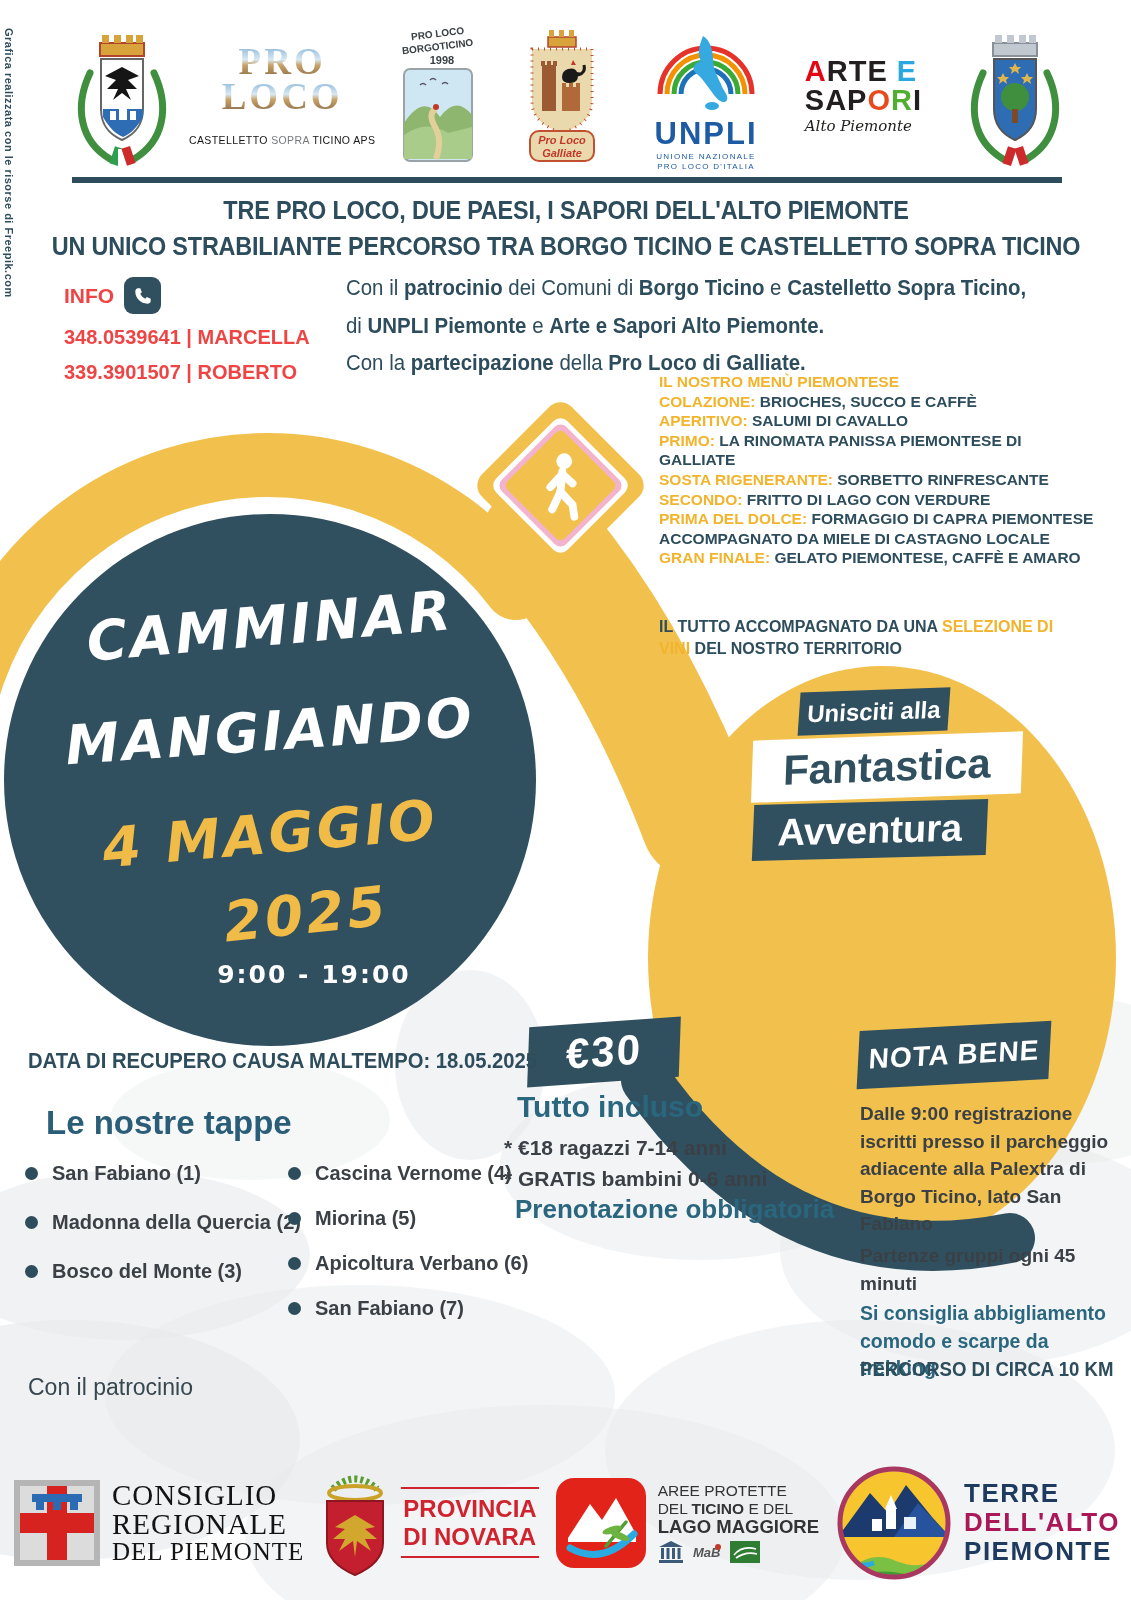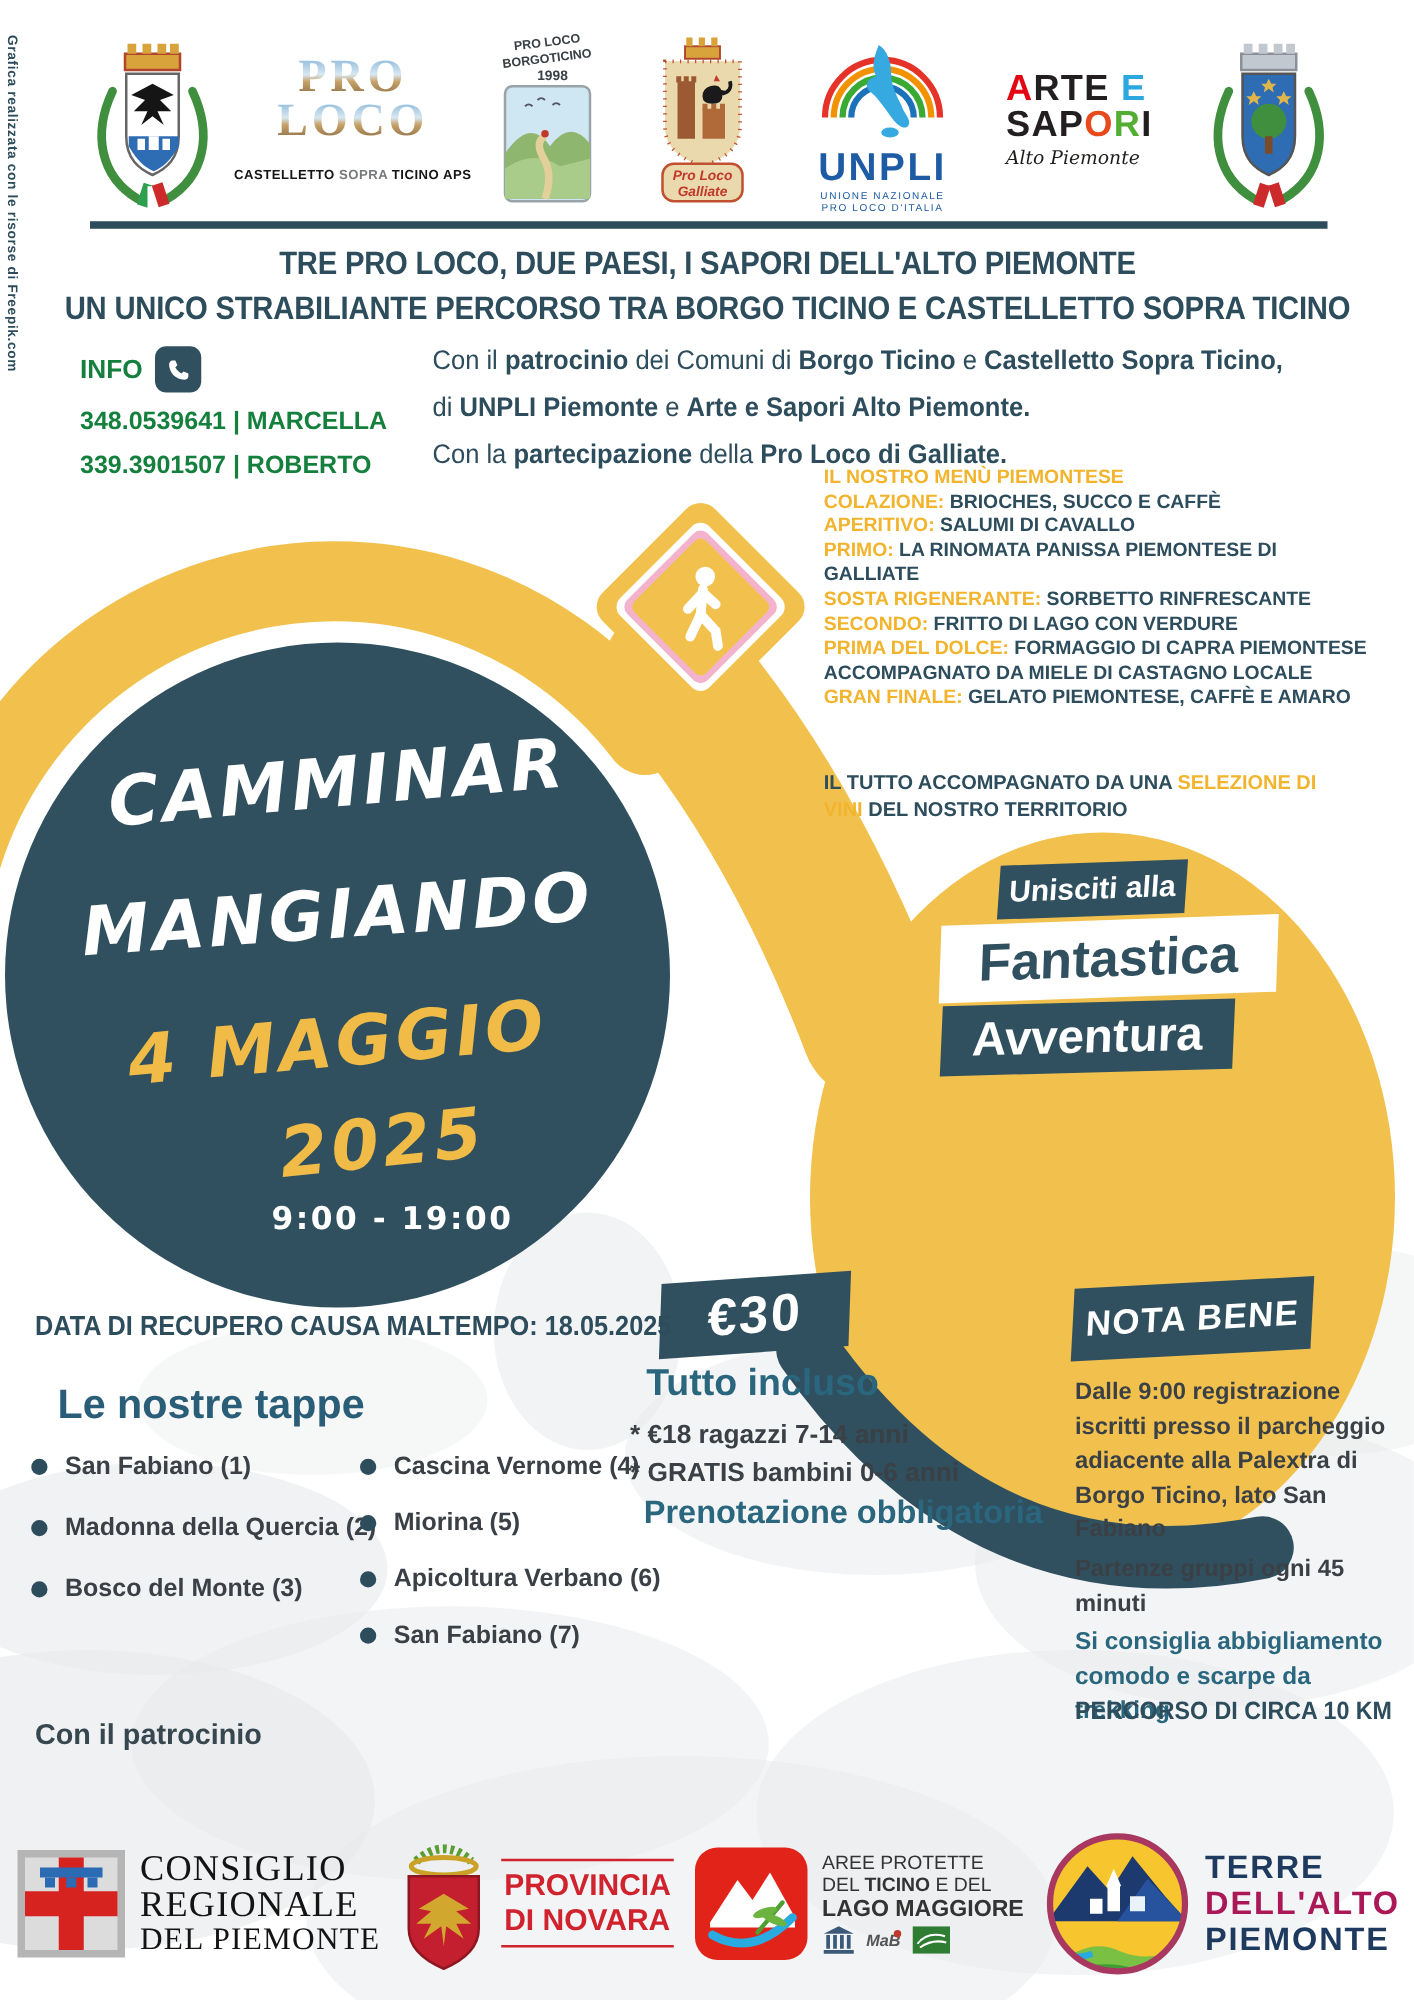--- a/index.html
+++ b/index.html
@@ -14,33 +14,33 @@
           color:#2d4c5c;z-index:2;letter-spacing:.5px;}
 
   
   .logos{left:70px;top:18px;width:995px;height:155px;display:flex;align-items:center;
          justify-content:space-between;z-index:2;}
   .logo-item{display:flex;flex-direction:column;align-items:center;}
   .pl-title{font-family:"Liberation Serif",serif;font-weight:bold;font-size:37px;line-height:.92;
             letter-spacing:3px;text-align:center;
             background:linear-gradient(180deg,#86b4d8 0%,#d8e8f2 42%,#c8a268 58%,#7e6340 100%);
             -webkit-background-clip:text;background-clip:text;color:transparent;}
-  .pl-sub{margin-top:20px;font-size:10.5px;font-weight:bold;color:#161616;letter-spacing:.4px;white-space:nowrap;}
+  .pl-sub{margin-top:20px;font-size:10.5px;font-weight:normal;color:#161616;letter-spacing:.4px;white-space:nowrap;}
   .arte-line{font-size:29px;font-weight:800;line-height:1.0;letter-spacing:1px;white-space:pre;}
   .arte-sub{font-size:15px;font-style:italic;color:#1d1d1b;margin-top:2px;font-family:"DejaVu Serif",serif;}
   .al{display:inline-block;}
 
   .divider{left:72px;top:177px;width:990px;height:6px;background:#2d4c5c;z-index:2;}
 
   .headline{left:50%;white-space:nowrap;z-index:2;color:#2d4c5c;font-weight:800;font-size:26px;
             transform:translateX(-50%) scaleX(.9);letter-spacing:-.2px;}
   .h1{top:195px;}
   .h2{top:231px;}
 
-  .info{left:64px;top:277px;z-index:2;color:#15803d;}
+  .info{left:64px;top:277px;z-index:2;color:#ef4444;}
   .info-head{display:flex;align-items:center;gap:10px;font-size:21px;font-weight:800;}
   .phone-ic{width:37px;height:37px;border-radius:9px;background:#31505f;display:flex;
             align-items:center;justify-content:center;}
   .phone-line{font-size:20px;font-weight:bold;margin-top:12px;white-space:nowrap;}
 
   .patro{z-index:2;color:#2d4c5c;font-size:21.5px;white-space:nowrap;transform:scaleX(.95);
          transform-origin:left center;}
   .patro .bd{font-weight:bold;}
   .p1{left:346px;top:276px;} .p2{left:346px;top:314px;} .p3{left:346px;top:351px;}
 
@@ -103,21 +103,21 @@
 
   .rain{left:28px;top:1048px;z-index:2;font-size:22px;font-weight:800;color:#2d4c5c;white-space:nowrap;
         transform:scaleX(.92);transform-origin:left center;}
   .stages-title{left:46px;top:1104px;z-index:2;font-size:33px;font-weight:800;color:#2a5d78;}
   .stages{z-index:2;}
   .sc1{left:25px;top:1162px;} .sc2{left:288px;top:1162px;text-align:center;}
   .stage{display:flex;align-items:center;gap:14px;font-size:20px;font-weight:bold;color:#3a4045;}
   .sc1 .stage{margin-bottom:26px;} .sc2 .stage{margin-bottom:22px;}
   .dot{width:13px;height:13px;border-radius:50%;background:#2d4c5c;flex:0 0 13px;}
 
-  .foot-title{left:28px;top:1374px;z-index:2;font-size:23px;font-weight:bold;color:#37474f;}
+  .foot-title{left:28px;top:1374px;z-index:2;font-size:23px;font-weight:normal;color:#37474f;}
   .foot-logos{left:12px;top:1450px;width:1108px;height:145px;z-index:2;display:flex;
               align-items:center;justify-content:space-between;}
   .flogo{display:flex;align-items:center;gap:10px;}
   .consiglio-txt{font-family:"Liberation Serif",serif;color:#141414;line-height:1.0;}
   .consiglio-txt .c1{font-size:29px;letter-spacing:1px;}
   .consiglio-txt .c2{font-size:29px;letter-spacing:1px;}
   .consiglio-txt .c3{font-size:25px;letter-spacing:1px;}
   .provincia-txt{color:#d0232e;font-weight:800;font-size:24px;line-height:1.15;
                  border-top:2px solid #d0232e;border-bottom:2px solid #d0232e;padding:6px 2px;}
   .aree-txt{font-size:15.5px;color:#333;line-height:18px;}

